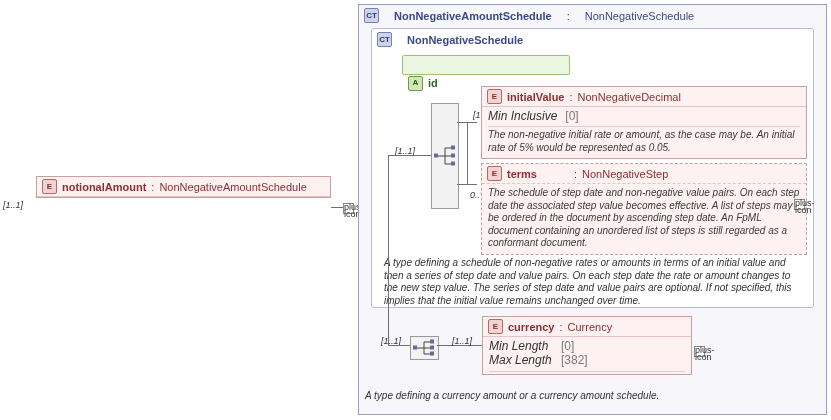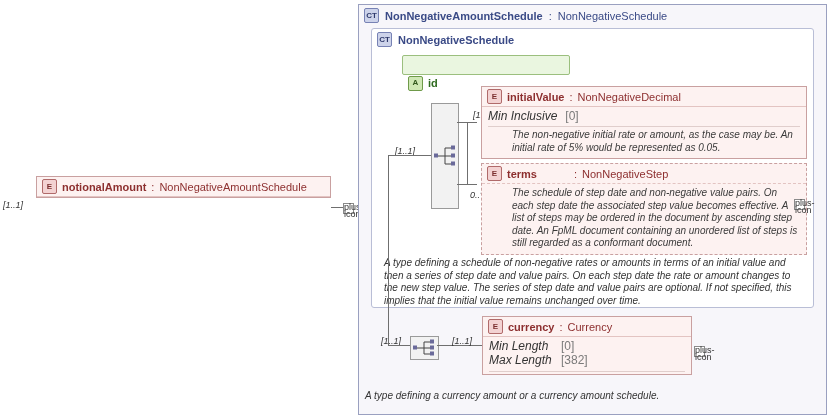--- a/index.html
+++ b/index.html
@@ -12,40 +12,40 @@
   .badge{display:inline-flex;align-items:center;justify-content:center;
          width:13px;height:13px;border-radius:2px;font-size:8px;font-weight:bold;line-height:1;flex:none;}
   .badge.e{background:#f3d2d2;border:1px solid #b06a6a;color:#7a2e2e;}
   .badge.a{background:#cfe8b5;border:1px solid #6f9a4a;color:#31571c;}
   .badge.ct{background:#cdd3ea;border:1px solid #7782b4;color:#2f3a6b;}
   .nm{font-weight:bold;}
 
   
   .ebox{background:#fdf2f1;border:1px solid #c9a0a0;}
   .ebox .hdr{border-bottom:1px solid #e3c4c2;background:#fdf2f1;}
-  .ebox .body{padding:3px 6px 4px 6px;font-style:italic;color:#3a3a3a;line-height:1.25;font-size:10px;margin-left:24px;}
+  .ebox .body{padding:3px 6px 4px 6px;font-style:italic;color:#3a3a3a;line-height:1.25;font-size:10px;}
   .ebox .nm{color:#8d2f2f;}
   .ebox .typ{color:#8d2f2f;font-weight:normal;}
   .dashed{border:1px dashed #c9a0a0;}
 
   
   .facets{padding:2px 6px 1px 6px;font-size:12px;}
   .facet{display:flex;gap:8px;line-height:1.2;}
   .facet .fname{font-style:italic;color:#333;min-width:64px;}
   .facet .fval{color:#7a7a7a;}
 
   
   .abox{background:#eaf6e0;border:1px solid #9bbf7e;border-radius:2px;}
   .abox .nm{color:#2f6b1f;}
   .abox .typ{color:#3a3a3a;font-weight:bold;margin-top:36px;}
 
   
   .ctouter{background:#f7f6fa;border:1px solid #9aa0c0;}
   .ctinner{background:#ffffff;border:1px solid #b9bed6;border-radius:3px;}
-  .cttitle{display:flex;align-items:center;gap:6px;padding:2px 5px;}
+  .cttitle{display:flex;align-items:center;gap:15px;padding:2px 5px;}
   .cttitle .nm{color:#3a4a86;}
   .ctnote{position:absolute;font-style:italic;font-size:10px;color:#333;line-height:1.25;}
 
   
   .seq{position:absolute;background:#f2f2f2;border:1px solid #9a9a9a;}
 
   
   .plus{position:absolute;width:9px;height:9px;border:1px solid #8a8a8a;background:#fff;
         font-size:9px;line-height:7px;text-align:center;color:#333;font-family:"Liberation Sans",sans-serif;}
 

